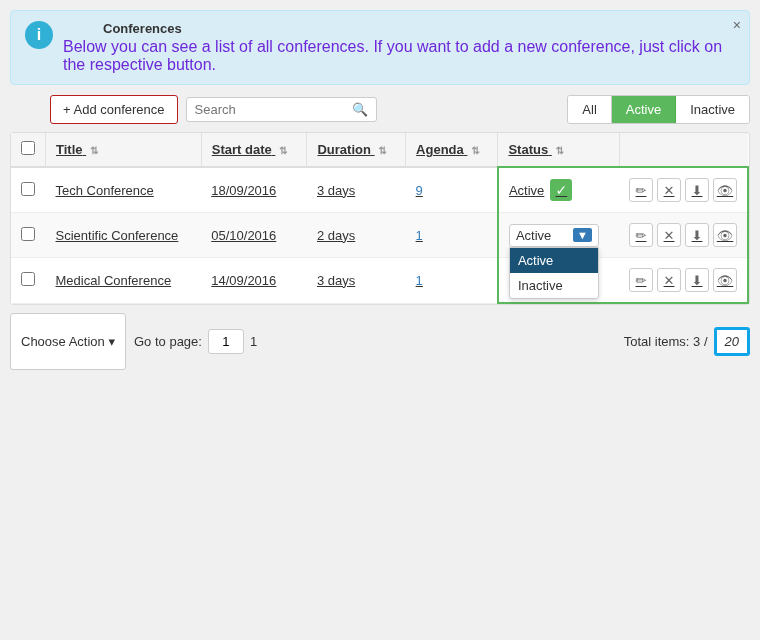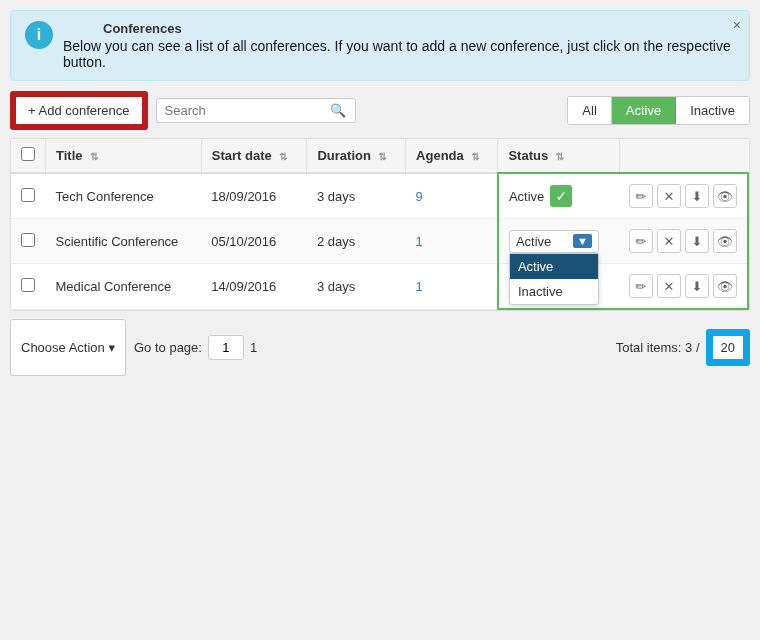--- a/index.html
+++ b/index.html
@@ -42,22 +42,22 @@
       font-size: 16px;
       flex-shrink: 0;
     }
     .info-banner .info-text .banner-title {
       font-weight: bold;
       font-size: 13px;
       margin-bottom: 2px;
       margin-left: 40px;
     }
     .info-banner .info-text .banner-desc {
-      font-size: 14px;
-      color: #0f172a;
+      font-size: 16px;
+      color: #6d28d9;
     }
     .info-banner .close-btn {
       position: absolute;
       top: 6px;
       right: 8px;
       background: none;
       border: none;
       font-size: 14px;
       cursor: pointer;
       color: #666;
@@ -65,27 +65,28 @@
 
     
     .toolbar {
       display: flex;
       align-items: center;
       gap: 8px;
       margin-bottom: 8px;
     }
     .btn-add {
       background: #fff;
-      border: 6px solid #b91c1c;
+      border: 1px solid #b91c1c;
       border-radius: 3px;
       padding: 6px 12px;
       cursor: pointer;
       font-size: 13px;
       color: #333;
       white-space: nowrap;
+      margin-left: 40px;
     }
 
     .search-box {
       display: flex;
       align-items: center;
       border: 1px solid #ccc;
       border-radius: 3px;
       background: #fff;
       padding: 4px 8px;
       gap: 6px;
@@ -139,20 +140,21 @@
     .table-container {
       background: #fff;
       border: 1px solid #ddd;
       border-radius: 3px;
       overflow: visible;
       position: relative;
     }
     table {
       width: 100%;
       border-collapse: collapse;
+      text-decoration: underline;
     }
     thead tr {
       background: #f5f5f5;
       border-bottom: 2px solid #ddd;
     }
     thead th {
       padding: 8px 10px;
       text-align: left;
       font-weight: bold;
       font-size: 13px;
@@ -303,25 +305,26 @@
     }
     .total-info {
       margin-left: auto;
       font-size: 13px;
       color: #333;
       display: flex;
       align-items: center;
       gap: 6px;
     }
     .per-page-box {
-      border: 7px solid #0ea5e9;
+      border: 3px solid #0ea5e9;
       border-radius: 3px;
       padding: 4px 8px;
       font-size: 13px;
       background: #fff;
+      font-style: italic;
     }
 
     
     .actions-col {
       width: 110px;
     }
 
     
     .cb {
       width: 14px;

